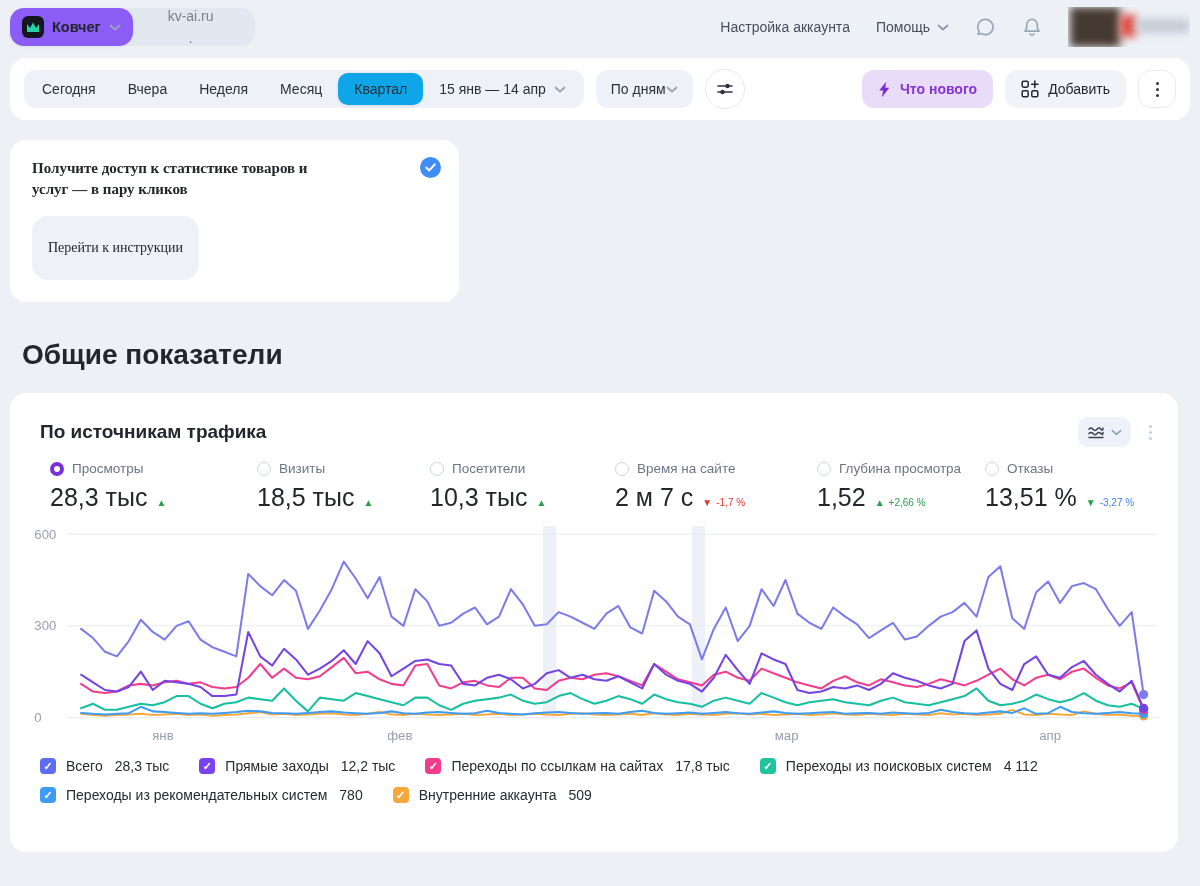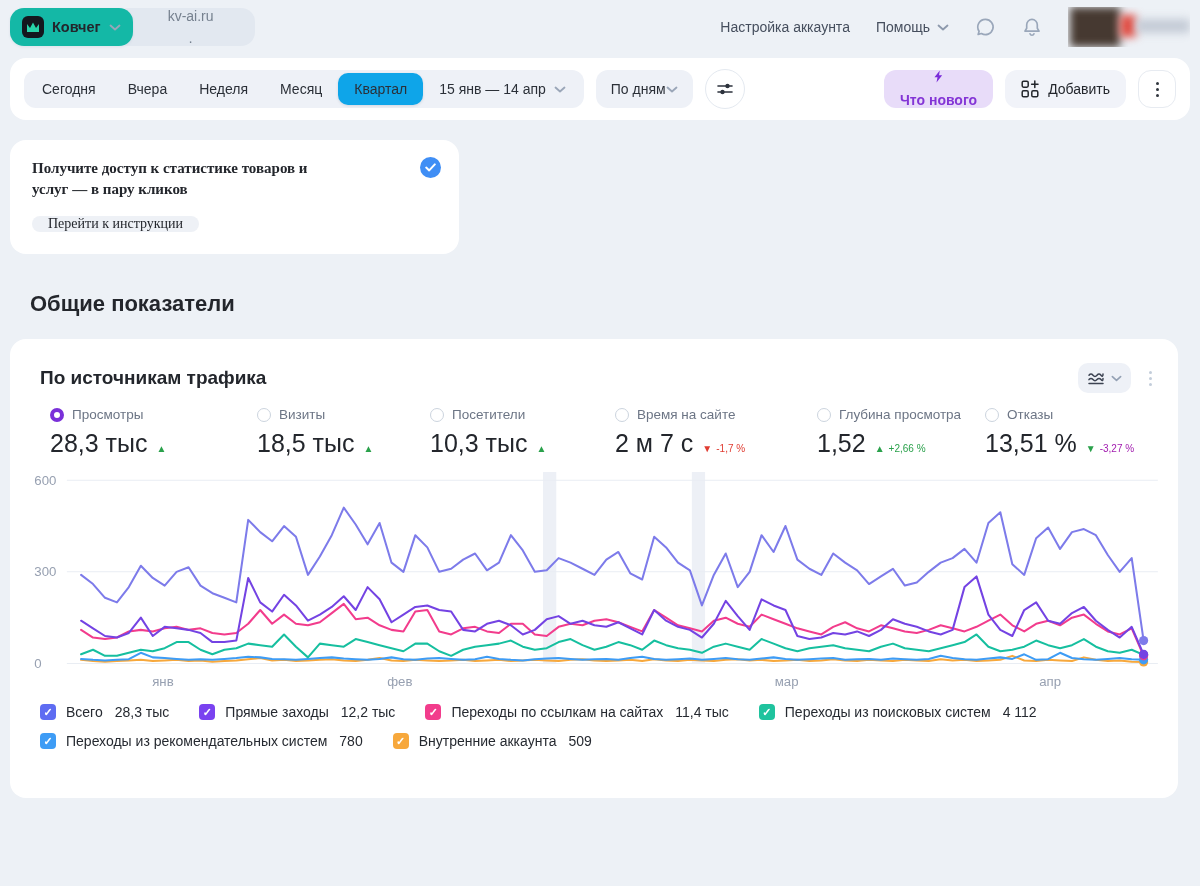--- a/index.html
+++ b/index.html
@@ -7,21 +7,21 @@
   body {
     width:1200px; height:886px; overflow:hidden;
     background:#edf1f6; color:#23262c;
     font-family:"Liberation Sans", sans-serif;
   }
   .page { padding:0 10px; }
 
   
   .topbar { display:flex; align-items:center; height:48px; padding:6px 0 0 0; }
   .counter-switch {
-    background:#14b8a6; border-radius:14px; height:38px; display:flex; align-items:center;
+    background:#8b5cf6; border-radius:14px; height:38px; display:flex; align-items:center;
     gap:8px; padding:0 12px; box-shadow:0 1px 3px rgba(44,66,98,.08); position:relative; z-index:2; cursor:pointer;
   }
   .counter-switch .name { font-size:14.5px; font-weight:700; color:#23262c; }
   .logo { width:22px; height:22px; border-radius:6px; background:#14171e; display:flex; align-items:center; justify-content:center; }
   .domain-pill {
     background:#e2e8f0; border-radius:14px; height:38px; display:flex; align-items:center;
     padding:0 18px 0 30px; margin-left:-18px; color:#76818f; font-size:14px; gap:9px; z-index:1;flex-direction:column;
   }
   .blur-chip { display:inline-block; width:92px; height:13px; border-radius:4px; background:#c6cdd8; filter:blur(3px); }
   .topnav { margin-left:auto; display:flex; align-items:center; gap:26px; }
@@ -38,34 +38,34 @@
     margin-top:10px; background:#fff; border-radius:16px; height:62px;
     display:flex; align-items:center; padding:0 14px; gap:12px;
   }
   .segmented { background:#eef1f7; border-radius:12px; height:38px; display:flex; align-items:center; padding:0 2px; }
   .seg-item { padding:0 16px; font-size:14px; color:#2b3038; height:38px; display:flex; align-items:center; cursor:pointer; white-space:nowrap; }
   .seg-item.selected { background:#0ea5e9; border-radius:10px; height:32px; box-shadow:0 1px 3px rgba(44,66,98,.14); font-weight:400; }
   .seg-item .chev { margin-left:8px; }
   .pill { background:#eef1f7; border-radius:12px; height:38px; display:flex; align-items:center; padding:0 15px; font-size:14px; color:#2b3038; cursor:pointer; white-space:nowrap; }
   .round-btn { width:40px; height:40px; border-radius:50%; background:#fff; border:1px solid #e4e9f0; display:flex; align-items:center; justify-content:center; cursor:pointer; }
   .toolbar .spacer { flex:1; }
-  .btn-whatsnew { background:#e8dcf9; border-radius:12px; height:38px; display:flex; align-items:center; gap:9px; padding:0 16px; font-size:14px; font-weight:700; color:#8435d6; cursor:pointer;flex-direction:column; }
+  .btn-whatsnew { background:#e8dcf9; border-radius:12px; height:38px; display:flex; align-items:center; gap:9px; padding:0 16px; font-size:14px; font-weight:700; color:#8435d6; cursor:pointer; }
   .btn-add { background:#f1f3f9; border-radius:12px; height:38px; display:flex; align-items:center; gap:9px; padding:0 16px; font-size:14px; font-weight:400; color:#23262c; cursor:pointer; }
   .btn-kebab { width:38px; height:38px; border-radius:13px; background:#fff; border:1px solid #e7ebf1; display:flex; flex-direction:column; align-items:center; justify-content:center; gap:3px; cursor:pointer; }
   .btn-kebab i, .kebab-light i { width:3px; height:3px; border-radius:50%; background:#30353d; display:block; }
 
   
   .promo { margin-top:20px; width:449px; background:#fff; border-radius:16px; padding:18px 22px 22px 22px; position:relative;font-family:Liberation Serif, serif; }
   .promo-title { font-size:15px; font-weight:700; line-height:1.4; color:#23262c; width:310px; }
   .promo-badge { position:absolute; right:18px; top:17px; width:21px; height:21px; border-radius:50%; background:#3f8ef5; display:flex; align-items:center; justify-content:center; }
   .promo-body { margin-top:9px; font-size:12.5px; line-height:1.5; color:#929ba8; width:330px; }
-  .promo-btn { margin-top:16px; display:inline-block; background:#eef1f6; border-radius:16px; padding:0 16px; font-size:14px; color:#23262c; cursor:pointer;text-align:right; }
-
-  
-  .section-title { margin:37px 0 0 20px; font-size:22px; font-weight:700; color:#23262c; }
+  .promo-btn { margin-top:16px; display:inline-block; background:#eef1f6; border-radius:16px; padding:24px 16px; font-size:14px; color:#23262c; cursor:pointer;text-align:right; }
+
+  
+  .section-title { margin:37px 0 0 12px; font-size:28px; font-weight:700; color:#23262c; }
 
   
   .card { margin-top:22px; margin-right:12px; background:#fff; border-radius:16px; padding:24px 0 28px 0; height:459px; }
   .card-head { display:flex; align-items:center; padding:0 22px 0 30px; }
   .card-title { font-size:19px; font-weight:700; color:#23262c; }
   .card-head .right { margin-left:auto; display:flex; align-items:center; gap:14px; }
   .view-pill { background:#eef1f7; border-radius:10px; height:30px; display:flex; align-items:center; gap:6px; padding:0 9px; cursor:pointer; }
   .kebab-light { display:flex; flex-direction:column; gap:3px; padding:4px; cursor:pointer; }
   .kebab-light i { background:#c3cdda; }
 
@@ -287,21 +287,21 @@
           </div>
         </div>
         <div class="metric">
           <div class="m-top">
             <span class="radio"></span>
             <span class="m-label">Отказы</span>
           </div>
           <div class="m-val">
             <span>13,51 %</span>
             <span class="tri" style="color:#2aa14b">▼</span>
-            <span class="delta" style="color:#a21caf">-3,27 %</span>
+            <span class="delta" style="color:#3b82f6">-3,27 %</span>
           </div>
         </div>
       </div>
 
     <div class="chart-wrap">
       <svg id="traffic-chart" preserveAspectRatio="none" viewBox="0 0 1128 218">
           <rect x="515.9" y="2" width="13" height="188" fill="#edf0f6"></rect>
           <rect x="662.1" y="2" width="13" height="188" fill="#edf0f6"></rect>
           <line x1="48" x2="1120" y1="190.0" y2="190.0" stroke="#e9edf3" stroke-width="1"></line>
           <text x="16" y="194.5" font-size="13" fill="#97a0b1" font-family="Liberation Sans, sans-serif">0</text>
@@ -335,21 +335,21 @@
           <span class="lg-val">28,3 тыс</span>
         </div>
         <div class="lg-item">
           <span class="lg-box" style="background:#7a42f0">✓</span>
           <span class="lg-name">Прямые заходы</span>
           <span class="lg-val">12,2 тыс</span>
         </div>
         <div class="lg-item">
           <span class="lg-box" style="background:#f23c8c">✓</span>
           <span class="lg-name">Переходы по ссылкам на сайтах</span>
-          <span class="lg-val">11,4 тыс</span>
+          <span class="lg-val">17,8 тыс</span>
         </div>
         <div class="lg-item">
           <span class="lg-box" style="background:#1fc39e">✓</span>
           <span class="lg-name">Переходы из поисковых систем</span>
           <span class="lg-val">4 112</span>
         </div>
         <div class="lg-item">
           <span class="lg-box" style="background:#3e9cf5">✓</span>
           <span class="lg-name">Переходы из рекомендательных систем</span>
           <span class="lg-val">780</span>

